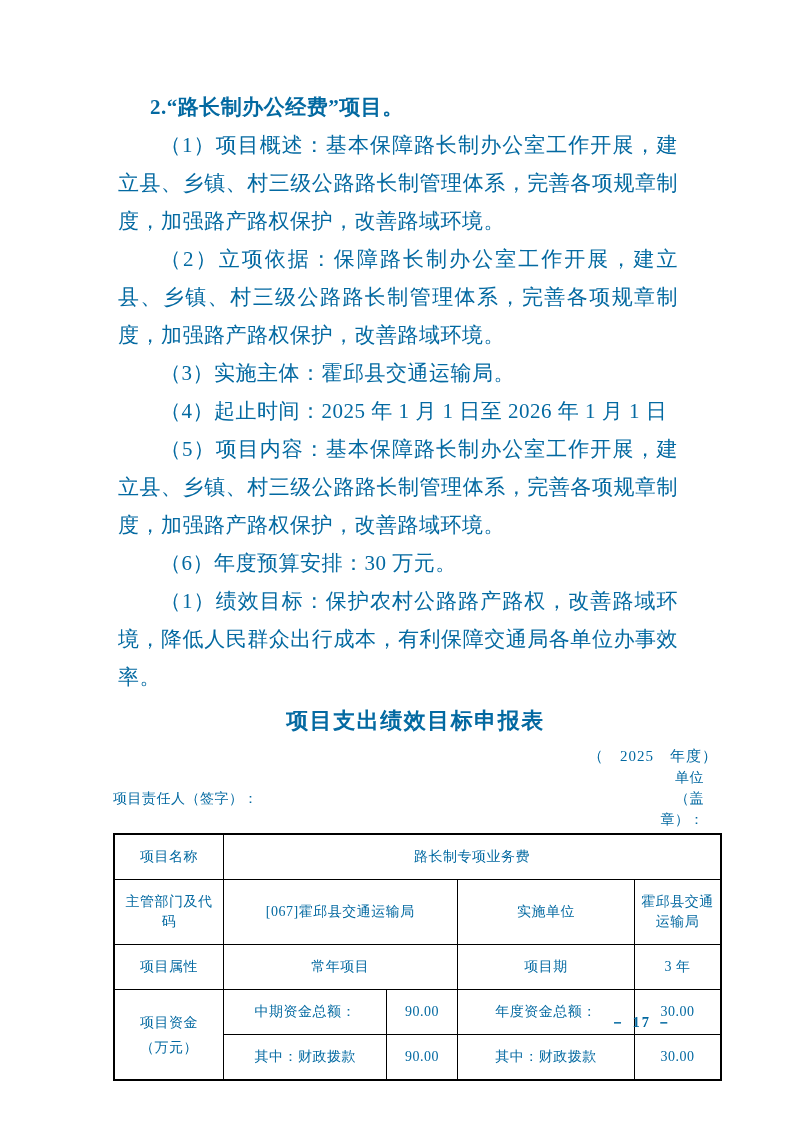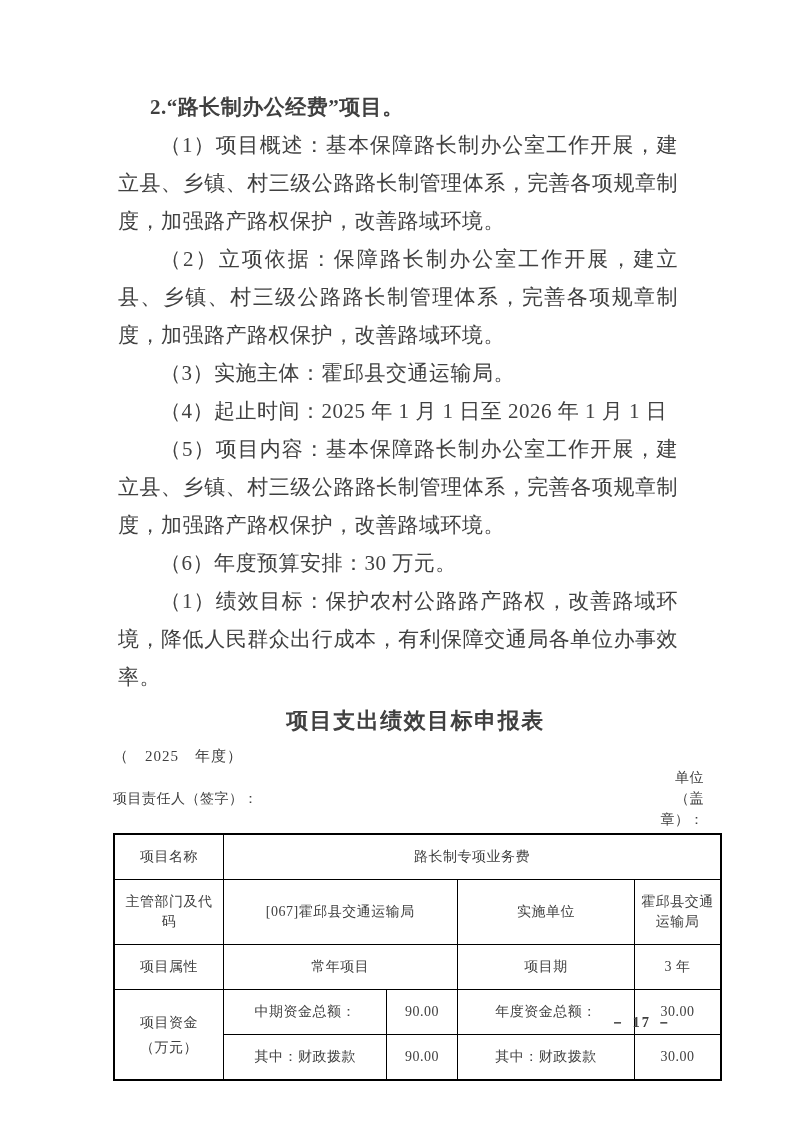--- a/index.html
+++ b/index.html
@@ -1,21 +1,21 @@
 <!DOCTYPE html>
 <html><head>
 <meta charset="utf-8">
 <style>
   html, body { margin: 0; padding: 0; background: #ffffff; }
   .page {
     position: relative;
     width: 793px;
     height: 1122px;
     background: #ffffff;
-    color: #404040;
+    color: #0369a1;
     font-family: "Liberation Serif", "DejaVu Serif", serif;
     box-sizing: border-box;
     padding: 88px 75px 0 113px;
     overflow: hidden;
   }
   .bodytext {
     width: 560px;
     margin-left: 5px;
     font-size: 21px;
     line-height: 38px;
@@ -36,21 +36,21 @@
     margin: 10px 0 6px 0;
     text-align: center;
     font-family: "Liberation Sans", "DejaVu Sans", sans-serif;
     font-weight: bold;
     font-size: 22px;
     letter-spacing: 1.5px;
   }
   .year-line {
     width: 605px;
     margin-top: 11px;
-    text-align: left;
+    text-align: right;
     font-size: 15px;
     letter-spacing: 1px;
   }
   .sig-row {
     width: 605px;
     margin-top: 1px;
     display: flex;
     justify-content: space-between;
     align-items: center;
     font-size: 14px;

